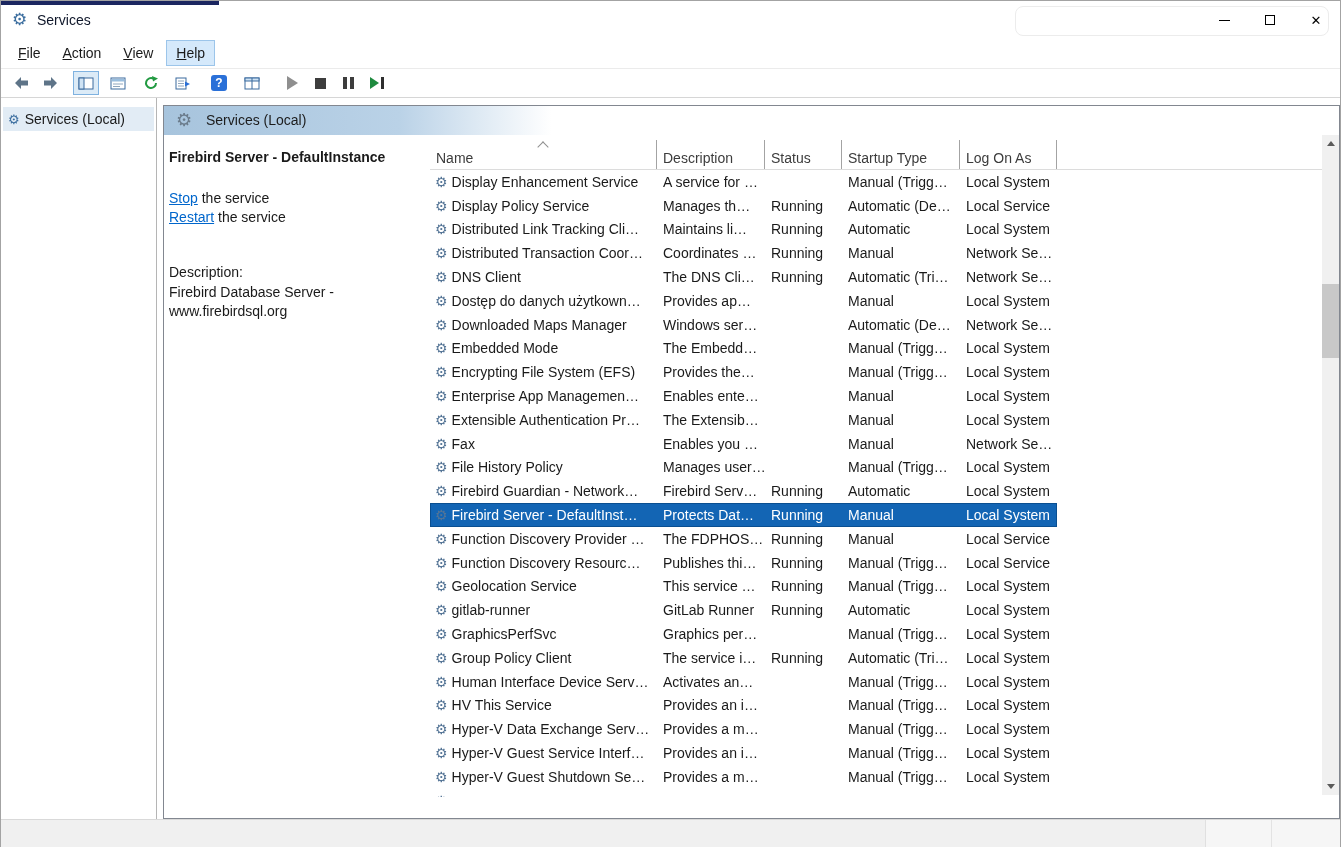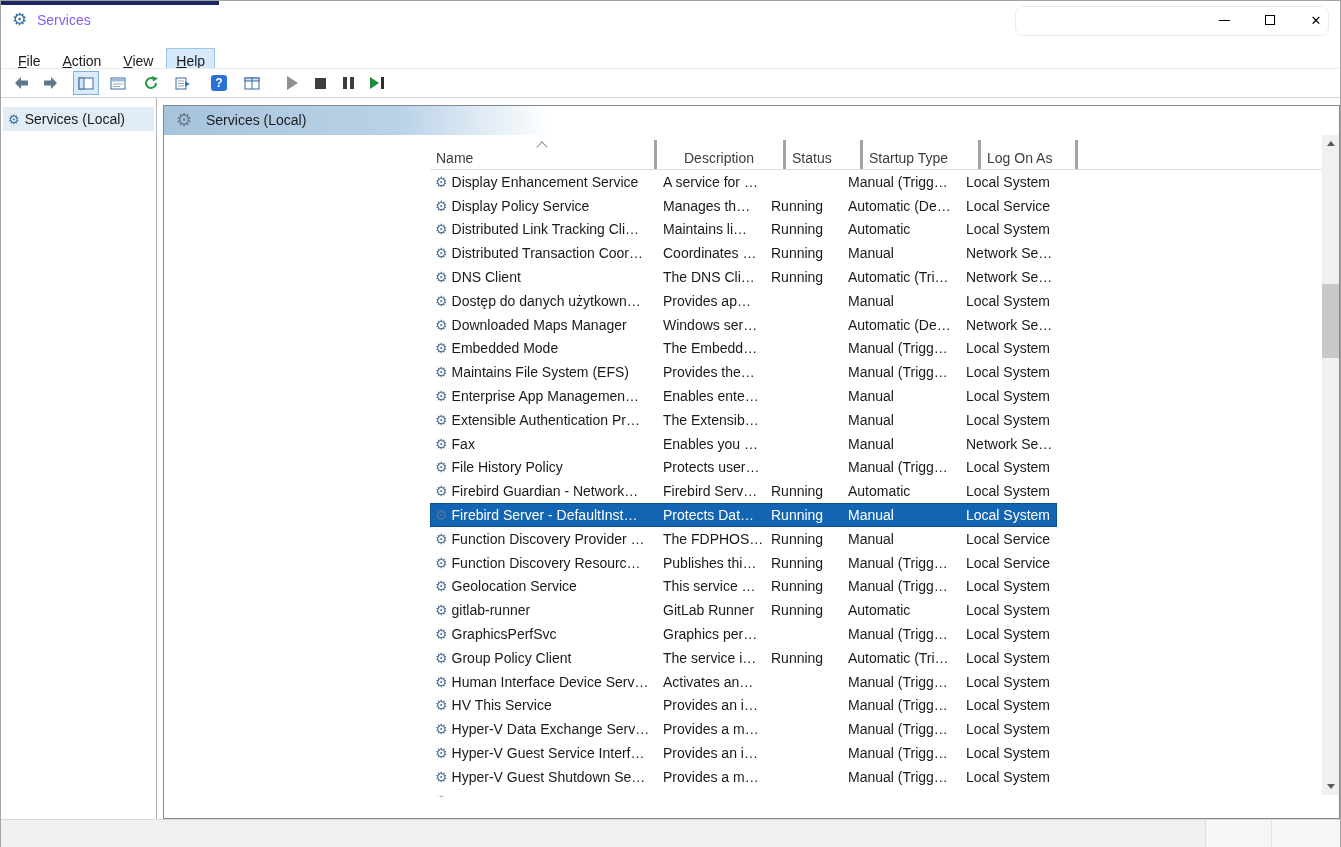--- a/index.html
+++ b/index.html
@@ -4,31 +4,31 @@
 <style>
   html,body{margin:0;padding:0;}
   body{width:1341px;height:847px;position:relative;overflow:hidden;background:#fff;
        font-family:"Liberation Sans",sans-serif;color:#1a1a1a;}
   #window{position:absolute;inset:0;border:1px solid #a3a3a3;box-sizing:border-box;background:#fff;}
 
   
   .titlebar{position:absolute;left:0;top:0;width:100%;height:38px;background:#fff;}
   .top-accent{position:absolute;left:0;top:0;width:218px;height:4px;background:#1b2660;}
   .title-gear{position:absolute;left:11px;top:9px;font-size:17px;color:#3c6e9f;line-height:20px;}
-  .title-text{position:absolute;left:36px;top:0;line-height:38px;font-size:14px;color:#8b5cf6;}
+  .title-text{position:absolute;left:36px;top:0;line-height:38px;font-size:14px;color:#0f172a;}
   .tb-overlay{position:absolute;left:1014px;top:5px;width:312px;height:28px;border:1px solid #ececec;border-radius:8px;}
   .win-controls{position:absolute;right:1px;top:0;height:38px;display:flex;}
   .wbtn{width:46px;height:38px;display:flex;align-items:center;justify-content:center;}
   .min-glyph{width:11px;height:1px;background:#000;}
   .max-glyph{width:10px;height:10px;border:1px solid #000;box-sizing:border-box;}
   .close-glyph{font-size:13px;color:#000;line-height:1;}
 
   
   .menubar{position:absolute;left:0;top:38px;width:100%;height:29px;background:#fff;font-size:14px;}
-  .mi{display:inline-block;padding:0 9px;line-height:26px;margin-top:9px;cursor:default;}
+  .mi{display:inline-block;padding:0 9px;line-height:26px;margin-top:1px;cursor:default;}
   .mi.first{margin-left:8px;}
   .mi.active{background:#d5e9fb;border:1px solid #9cc5ea;line-height:24px;text-align:center;}
   .ak{text-decoration:underline;}
 
   
   .toolbar{position:absolute;left:0;top:67px;width:100%;height:30px;background:#fff;
            border-top:1px solid #ebebeb;border-bottom:1px solid #d6d6d6;box-sizing:border-box;}
   .tbtn{position:absolute;top:2px;width:26px;height:24px;display:flex;align-items:center;justify-content:center;box-sizing:border-box;}
   .tbtn.toggled{background:#dcebf7;border:1px solid #7fb2e0;}
   .helpglyph{width:16px;height:16px;background:#2a70d8;border-radius:3px;color:#fff;font-weight:bold;
@@ -62,25 +62,25 @@
   .svc-line1{position:absolute;left:5px;top:55px;font-size:14px;}
   .svc-line2{position:absolute;left:5px;top:74px;font-size:14px;}
   .svc-link{color:var(--link);text-decoration:underline;}
   .desc-label{position:absolute;left:5px;top:129px;font-size:14px;}
   .desc-text{position:absolute;left:5px;top:148px;width:200px;font-size:14px;line-height:19px;}
 
   
   .tablearea{position:absolute;left:266px;top:34px;width:892px;height:657px;overflow:hidden;background:#fff;}
   .thead{display:flex;height:30px;border-bottom:1px solid #dcdcdc;box-sizing:border-box;width:100%;}
   .th{box-sizing:border-box;padding:10px 0 0 6px;font-size:14px;color:#3c3c3c;
-      border-right:3px solid #a3a3a3;white-space:nowrap;overflow:hidden;position:relative;}
+      border-right:1px solid #a3a3a3;white-space:nowrap;overflow:hidden;position:relative;}
   .th-fill{flex:1;border-right:none;}
   .sort-chevron{position:absolute;top:3px;left:50%;margin-left:-4px;width:7px;height:7px;
                 border-left:1px solid #8f8f8f;border-top:1px solid #8f8f8f;transform:rotate(45deg);}
-  .w-name{width:227px;}.w-desc{width:108px;margin-left:21px;}.w-status{width:77px;}.w-startup{width:118px;}.w-logon{width:97px;}
+  .w-name{width:227px;}.w-desc{width:108px;}.w-status{width:77px;}.w-startup{width:118px;}.w-logon{width:97px;}
   .tbody{width:627px;}
   .srow{display:flex;align-items:center;width:627px;height:23.8px;font-size:14px;color:#1a1a1a;}
   .srow.selected{background:var(--sel-bg);color:#fff;outline:1px solid var(--sel-border);outline-offset:-1px;}
   .cell{white-space:nowrap;overflow:hidden;box-sizing:border-box;padding-left:6px;}
   .c-name{width:227px;display:flex;align-items:center;gap:4px;padding-left:5px;}
   .c-desc{width:108px;}.c-status{width:77px;}.c-startup{width:118px;}.c-logon{width:97px;}
   .gear{font-size:14px;color:#557596;line-height:1;flex:0 0 auto;}
 
   
   .vscroll{position:absolute;right:0;top:29px;bottom:23px;width:17px;background:#f0f0f0;}
@@ -212,20 +212,27 @@
       <span>Services (Local)</span>
     </div>
   </div>
 
   <div class="content">
     <div class="band">
       <span class="band-gear">⚙</span>
       <span class="band-title">Services (Local)</span>
     </div>
 
+    <div class="detail">
+      <div class="svc-title">Firebird Server - DefaultInstance</div>
+      <div class="svc-line1"><span class="svc-link">Stop</span><span> the service</span></div>
+      <div class="svc-line2"><span class="svc-link">Restart</span><span> the service</span></div>
+      <div class="desc-label">Description:</div>
+      <div class="desc-text">Firebird Database Server - www.firebirdsql.org</div>
+    </div>
 
     <div class="tablearea">
       <div class="thead">
         <div class="th w-name"><span class="sort-chevron"></span><span>Name</span></div>
         <div class="th w-desc"><span>Description</span></div>
         <div class="th w-status"><span>Status</span></div>
         <div class="th w-startup"><span>Startup Type</span></div>
         <div class="th w-logon"><span>Log On As</span></div>
         <div class="th th-fill"></div>
       </div>
@@ -306,21 +313,21 @@
               <span>Embedded Mode</span>
             </span>
             <span class="cell c-desc">The Embedd…</span>
             <span class="cell c-status"></span>
             <span class="cell c-startup">Manual (Trigg…</span>
             <span class="cell c-logon">Local System</span>
           </div>
           <div class="srow">
             <span class="cell c-name">
               <span class="gear">⚙</span>
-              <span>Maintains File System (EFS)</span>
+              <span>Encrypting File System (EFS)</span>
             </span>
             <span class="cell c-desc">Provides the…</span>
             <span class="cell c-status"></span>
             <span class="cell c-startup">Manual (Trigg…</span>
             <span class="cell c-logon">Local System</span>
           </div>
           <div class="srow">
             <span class="cell c-name">
               <span class="gear">⚙</span>
               <span>Enterprise App Managemen…</span>
@@ -348,21 +355,21 @@
             <span class="cell c-desc">Enables you …</span>
             <span class="cell c-status"></span>
             <span class="cell c-startup">Manual</span>
             <span class="cell c-logon">Network Se…</span>
           </div>
           <div class="srow">
             <span class="cell c-name">
               <span class="gear">⚙</span>
               <span>File History Policy</span>
             </span>
-            <span class="cell c-desc">Protects user…</span>
+            <span class="cell c-desc">Manages user…</span>
             <span class="cell c-status"></span>
             <span class="cell c-startup">Manual (Trigg…</span>
             <span class="cell c-logon">Local System</span>
           </div>
           <div class="srow">
             <span class="cell c-name">
               <span class="gear">⚙</span>
               <span>Firebird Guardian - Network…</span>
             </span>
             <span class="cell c-desc">Firebird Serv…</span>

